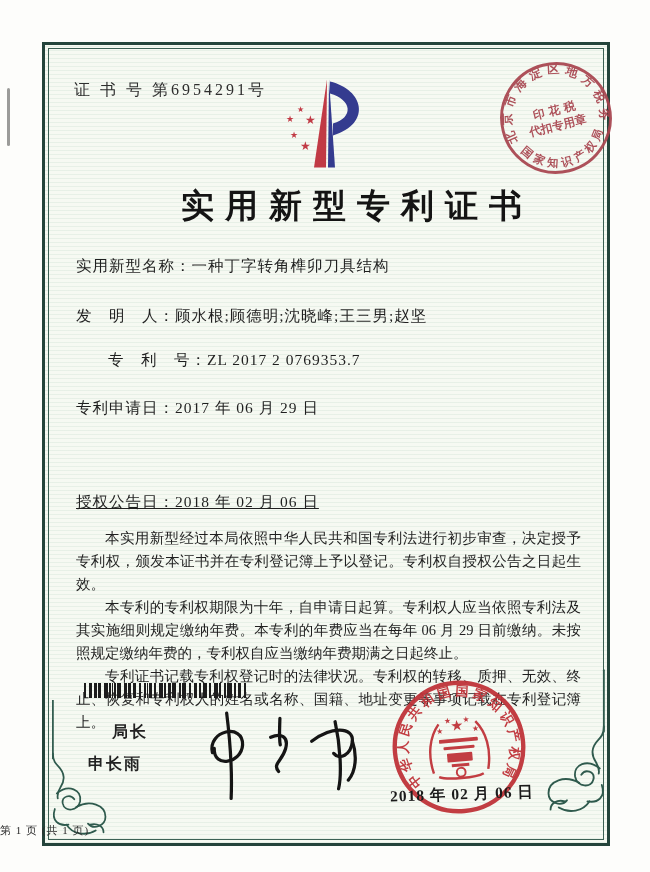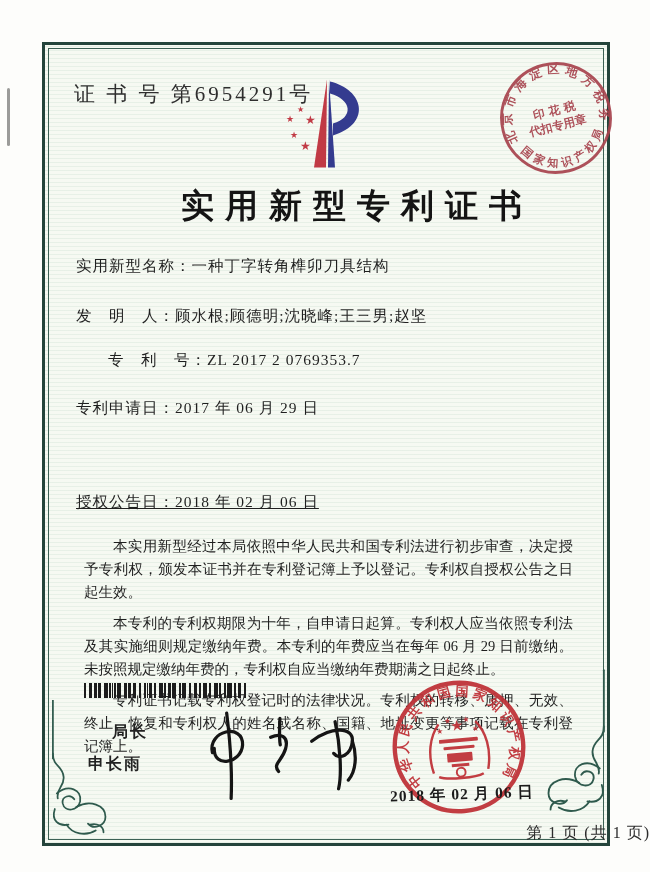--- a/index.html
+++ b/index.html
@@ -2,39 +2,39 @@
 <html><head>
 <meta charset="utf-8">
 <style>
   html,body{margin:0;padding:0;}
   body{width:650px;height:872px;background:#ffffff;font-family:"Liberation Serif",serif;}
   .page{position:relative;width:650px;height:872px;background:#fdfdfb;overflow:hidden;}
   .scan-edge{position:absolute;left:7px;top:88px;width:3px;height:58px;background:#4a4a48;opacity:.55;border-radius:2px;}
   .frame{position:absolute;left:42px;top:42px;width:568px;height:804px;border:3px solid #24443b;box-sizing:border-box;background:#f6f9f2;
          background-image:repeating-linear-gradient(0deg,rgba(140,185,160,.14) 0 1px,transparent 1px 4px);}
   .frame-inner{position:absolute;left:3px;top:3px;right:3px;bottom:3px;border:1px solid #3c6154;}
-  .cert-no{position:absolute;left:74px;top:80px;font-size:21px;color:#2e2e2e;letter-spacing:3px;}
+  .cert-no{position:absolute;left:74px;top:80px;font-size:16px;color:#2e2e2e;letter-spacing:3px;}
   .logo{position:absolute;left:280px;top:74px;width:100px;height:98px;}
   .title{position:absolute;left:0;top:184px;width:100%;text-align:center;font-size:33px;font-weight:700;color:#141414;letter-spacing:11px;padding-left:32px;}
   .field{position:absolute;left:76px;font-size:15.5px;color:#1f1f1f;letter-spacing:1px;white-space:nowrap;}
   .f0{top:256px;} .f1{top:306px;} .f2{top:350px;margin-left:32px;} .f3{top:398px;} .f4{top:442px;} .f5{top:492px;text-decoration:underline;}
   .paras{position:absolute;left:76px;top:527px;width:505px;font-size:14.5px;line-height:23px;color:#1f1f1f;text-align:justify;}
-  .paras p{margin:8px;text-indent:2em;}
+  .paras p{margin:0;text-indent:2em;}
   .barcode{position:absolute;left:84px;top:683px;width:165px;height:15px;
     background-image:
       repeating-linear-gradient(90deg,#1c1c1c 0 2px,transparent 2px 5px),
       repeating-linear-gradient(90deg,#1c1c1c 0 1px,transparent 1px 7px),
       repeating-linear-gradient(90deg,#1c1c1c 0 2px,transparent 2px 11px);}
   .sig-role{position:absolute;left:88px;top:722px;font-family:"Liberation Sans",sans-serif;font-size:16px;font-weight:700;color:#222;letter-spacing:2px;margin-left:24px;}
   .sig-name{position:absolute;left:88px;top:754px;font-family:Liberation Serif, serif;font-size:16px;font-weight:700;color:#222;letter-spacing:2px;}
   .sig-script{position:absolute;left:192px;top:698px;width:178px;height:102px;transform:rotate(-3deg);}
   .tax-stamp{position:absolute;left:488px;top:50px;width:136px;height:136px;transform:rotate(-14deg);opacity:.93;}
   .seal{position:absolute;left:386px;top:674px;width:146px;height:146px;transform:rotate(-5deg);opacity:.94;}
   .issue-date{position:absolute;left:390px;top:784px;width:150px;font-size:15.5px;font-weight:700;color:#1b1b1b;letter-spacing:1px;transform:rotate(-2deg);white-space:nowrap;}
-  .footer{position:absolute;left:0;top:823px;width:100%;text-align:right;font-size:16px;color:#2c2c2c;letter-spacing:1px;}
+  .footer{position:absolute;left:0;top:823px;width:100%;text-align:left;font-size:11px;color:#2c2c2c;letter-spacing:1px;}
   .flourish{position:absolute;stroke:#2f5a4d;fill:none;stroke-width:1.8;stroke-linecap:round;}
   .flourish-left{left:45px;top:700px;width:82px;height:146px;}
   .flourish-right{left:528px;top:648px;width:82px;height:198px;transform:scaleX(-1);}
   svg text{font-family:"DejaVu Sans","Liberation Sans",sans-serif;}
   .stamp-text{fill:#a8454f;font-weight:700;}
   .seal-text{fill:#bf3238;font-weight:700;}
 </style>
 </head>
 <body>
 

